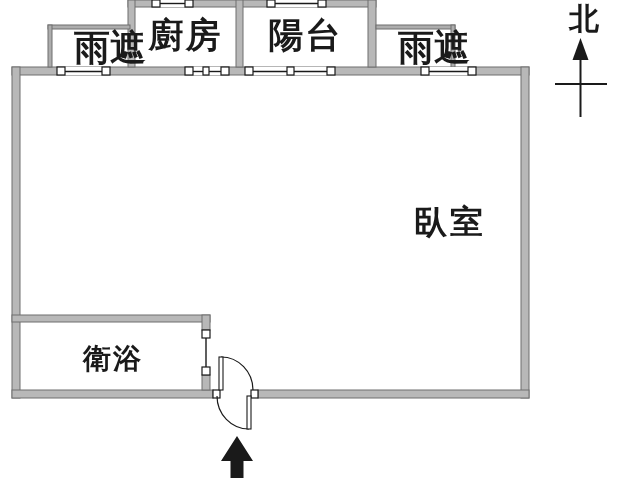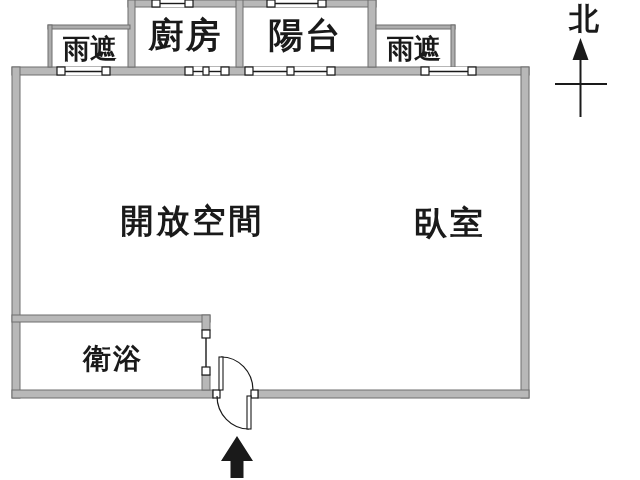--- a/index.html
+++ b/index.html
@@ -15,38 +15,38 @@
   .win-line{stroke:var(--ink,#1a1a1a);stroke-width:1.4;fill:none;}
   .door-leaf{fill:#ffffff;stroke:var(--ink,#1a1a1a);stroke-width:1.1;}
   .door-arc{fill:none;stroke:var(--ink,#1a1a1a);stroke-width:1.2;}
   .solid{fill:var(--ink,#1a1a1a);stroke:none;}
   .compass-line{stroke:var(--ink,#1a1a1a);stroke-width:2;fill:none;}
   .label{
     position:absolute;display:flex;align-items:center;justify-content:center;
     font-weight:bold;color:var(--ink,#1a1a1a);white-space:nowrap;z-index:3;
     line-height:1;
   }
-  .lbl-canopy{font-size:27px;}
+  .lbl-canopy{font-size:36px;padding-left:20px;}
   .lbl-top-room{font-size:35px;letter-spacing:2px;}
   .lbl-main{font-size:33px;letter-spacing:3px;}
   .lbl-bath{font-size:28px;letter-spacing:2px;}
   .lbl-north{font-size:30px;}
   #watermark{
     position:absolute;left:100px;top:212px;width:440px;height:56px;z-index:1;
     display:flex;align-items:center;justify-content:center;
     font-weight:bold;font-size:44px;letter-spacing:18px;
     color:var(--watermark,#a3a3a3);white-space:nowrap;
   }
   
   #lbl-canopy-left {left:50px; top:31px;  width:80px;  height:34px;}
   #lbl-kitchen     {left:135px;top:8px;   width:101px; height:54px;}
   #lbl-balcony     {left:243px;top:8px;   width:125px; height:54px;text-align:right;}
   #lbl-canopy-right{left:376px;top:31px;  width:76px;  height:34px;}
   #lbl-open-space  {left:105px;top:200px; width:175px; height:40px;}
-  #lbl-bedroom     {left:411px;top:202px; width:78px;  height:40px;}
+  #lbl-bedroom     {left:411px;top:202px; width:78px;  height:40px;font-family:Liberation Serif, serif;}
   #lbl-bathroom    {left:58px; top:340px; width:110px; height:38px;}
   #lbl-north       {left:563px;top:2px;   width:42px;  height:34px;}
 </style>
 </head>
 <body>
 
 <div id="canvas">
 
 
   <svg id="plan-svg" width="640" height="480" viewBox="0 0 640 480">
@@ -141,17 +141,16 @@
       <line class="compass-line" x1="580.5" y1="57" x2="580.5" y2="117"></line>
       <line class="compass-line" x1="555" y1="84" x2="607" y2="84"></line>
       <polygon class="solid" points="580.5,38 572.5,60 588.5,60"></polygon>
     </g>
   </svg>
 
   <div class="label lbl-canopy" id="lbl-canopy-left">雨遮</div>
   <div class="label lbl-top-room" id="lbl-kitchen">廚房</div>
   <div class="label lbl-top-room" id="lbl-balcony">陽台</div>
   <div class="label lbl-canopy" id="lbl-canopy-right">雨遮</div>
-  <div class="label lbl-main" id="lbl-open-space">開放空間</div>
   <div class="label lbl-main" id="lbl-bedroom">臥室</div>
   <div class="label lbl-bath" id="lbl-bathroom">衛浴</div>
   <div class="label lbl-north" id="lbl-north">北</div>
 </div>
 
 </body></html>

